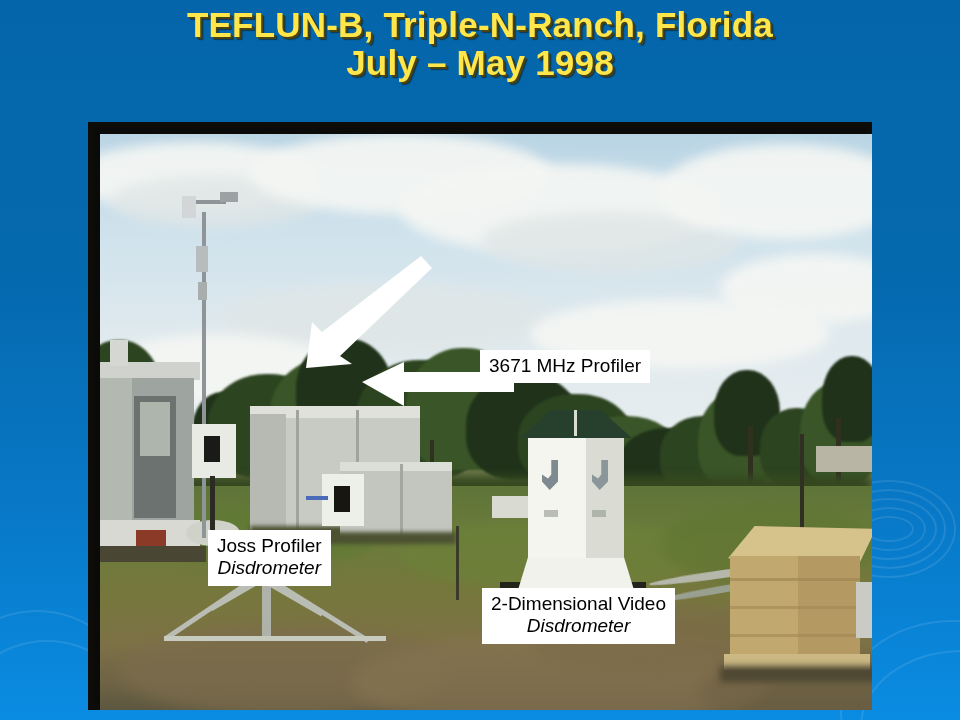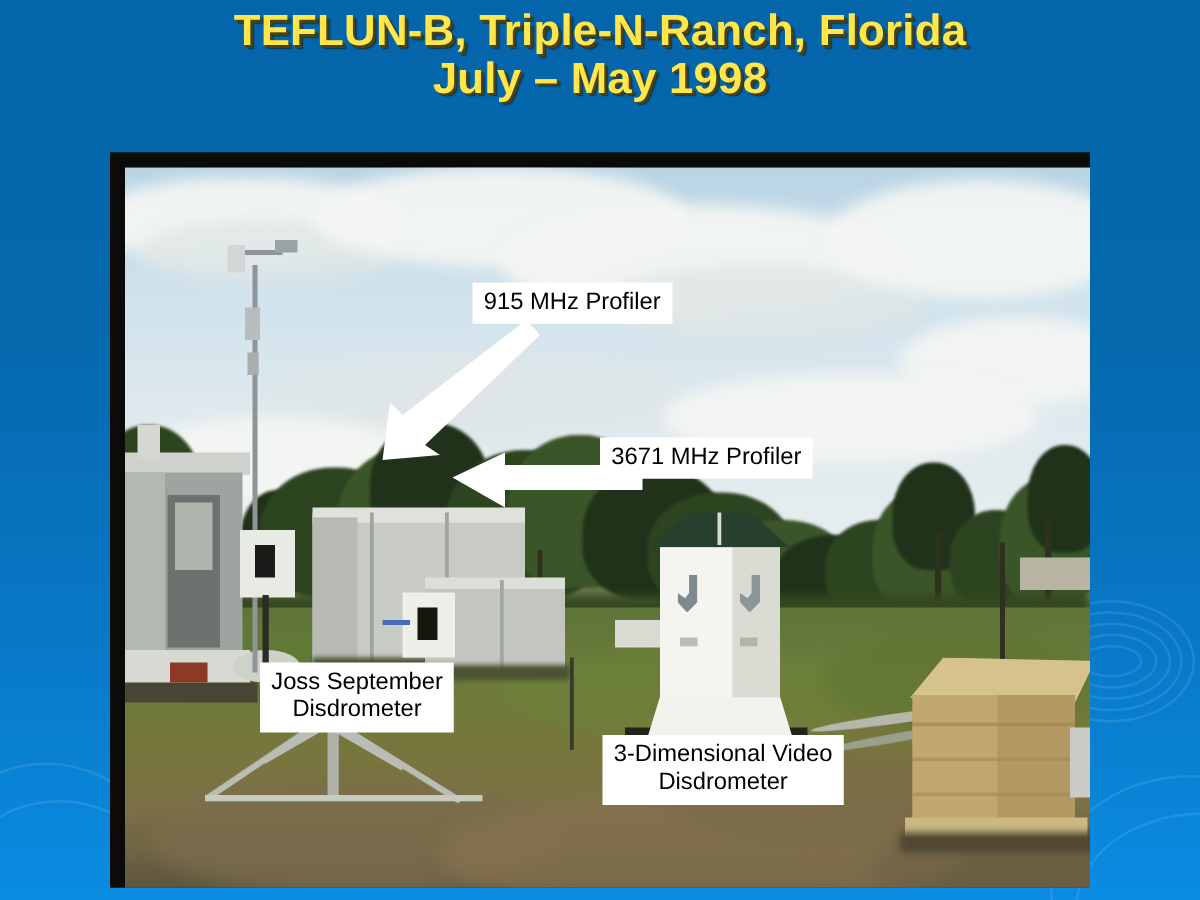--- a/index.html
+++ b/index.html
@@ -63,21 +63,21 @@
   
   .vd{position:absolute;filter:blur(.3px);}
   
   .ply{position:absolute;filter:blur(.4px);}
   
   .callout{
     position:absolute;background:#ffffff;color:#000000;
     font-size:19px;line-height:1.18;text-align:center;
     padding:5px 9px 6px 9px;box-sizing:border-box;white-space:nowrap;
   }
-  .callout .l2{display:block;}
+  .callout .l2{display:block;font-style:italic;}
   
   .arrow-svg{position:absolute;pointer-events:none;}
 </style>
 </head>
 <body>
 
 <div id="slide">
 
   <div style="position:absolute;right:0;top:470px;width:130px;height:130px;">
     <div class="ripple" style="left:34px;top:46px;width:46px;height:22px;"></div>
@@ -237,34 +237,31 @@
       <div class="ply" style="left:620px;top:532px;width:160px;height:16px;background:#4f4833;filter:blur(3px);"></div>
 
       <svg class="arrow-svg" width="140" height="120" viewBox="0 0 140 120" style="left:198px;top:118px;">
         <polygon points="123,4 134,16 42,104 54,112 8,116 14,70 24,80" fill="#ffffff"></polygon>
       </svg>
 
       <svg class="arrow-svg" width="160" height="56" viewBox="0 0 160 56" style="left:256px;top:228px;">
         <polygon points="158,10 158,30 48,30 48,44 6,20 48,0 48,10" fill="#ffffff"></polygon>
       </svg>
 
-      <div class="callout" style="left:278px;top:92px;">
-        <span>915 MHz Profiler</span>
-      </div>
 
       <div class="callout" style="left:380px;top:216px;">
         <span>3671 MHz Profiler</span>
       </div>
 
       <div class="callout" style="left:108px;top:396px;">
-        <span>Joss September</span>
+        <span>Joss Profiler</span>
         <span class="l2">Disdrometer</span>
       </div>
 
       <div class="callout" style="left:382px;top:454px;">
-        <span>3-Dimensional Video</span>
+        <span>2-Dimensional Video</span>
         <span class="l2">Disdrometer</span>
       </div>
 
     </div>
   </div>
 
 </div>
 
 </body></html>

